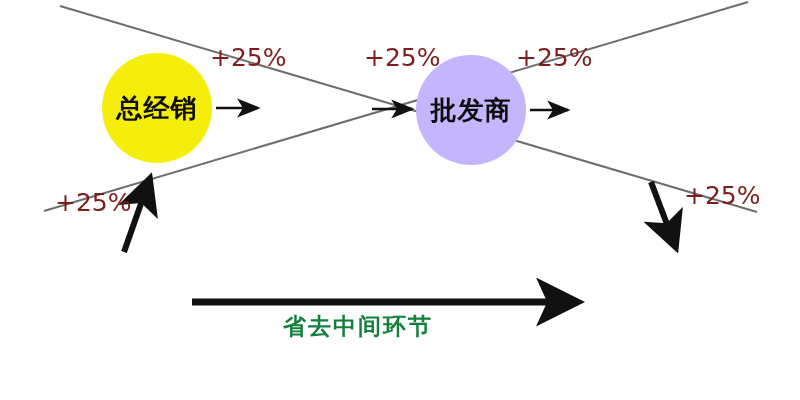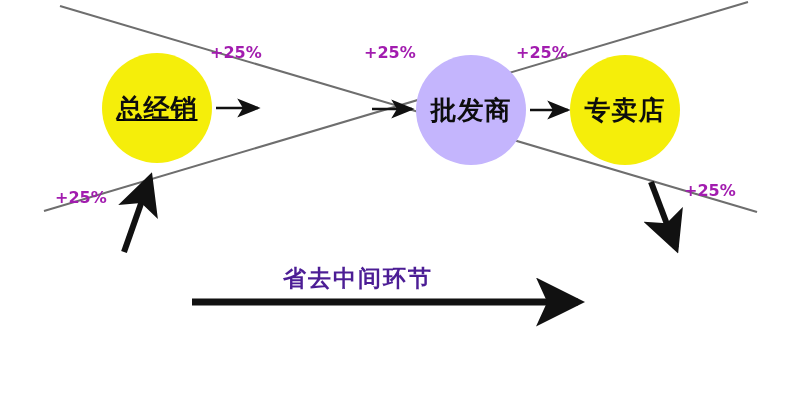--- a/index.html
+++ b/index.html
@@ -48,33 +48,34 @@
   }
   .end-node {
     width: 112px;
     height: 112px;
   }
   .end-node .node-label {
     font-size: 25px;
   }
   .markup-label {
     position: absolute;
-    font-size: 16px;
-    font-weight: bold;
-    color: #a21caf;
+    font-size: 25px;
+    font-weight: normal;
+    color: #7f1d1d;
     white-space: nowrap;
     letter-spacing: 0px;
   }
   .direct-text {
     position: absolute;
     font-size: 23px;
     font-weight: bold;
-    color: #4c1d95;
+    color: #15803d;
     white-space: nowrap;
     letter-spacing: 2px;
+    margin-top: 48px;
   }
 </style>
 </head>
 <body>
 
 <div id="canvas">
 
   <svg id="svg-layer" viewBox="0 0 800 400">
     <defs>
       <marker id="thin-arrow" markerWidth="9" markerHeight="9" refX="8" refY="4.5" orient="auto" markerUnits="strokeWidth">
@@ -92,32 +93,29 @@
     <line x1="372" y1="109" x2="412" y2="109" stroke="#111111" stroke-width="2.6" marker-end="url(#thin-arrow)"></line>
     <line x1="530" y1="110" x2="568" y2="110" stroke="#111111" stroke-width="2.6" marker-end="url(#thin-arrow)"></line>
 
     <line x1="124" y1="252" x2="150" y2="178" stroke="#111111" stroke-width="6" marker-end="url(#fat-arrow)"></line>
 
     <line x1="651" y1="182" x2="676" y2="248" stroke="#111111" stroke-width="6" marker-end="url(#fat-arrow)"></line>
 
     <line x1="192" y1="302" x2="578" y2="302" stroke="#111111" stroke-width="7" marker-end="url(#fat-arrow)"></line>
   </svg>
 
-  <div class="node chan-node" style="left:102px; top:53px; background:#F5EE0A;text-decoration:underline;">
+  <div class="node chan-node" style="left:102px; top:53px; background:#F5EE0A;">
     <span class="node-label">总经销</span>
   </div>
 
 
   <div class="node chan-node" style="left:416px; top:55px; background:#c4b5fd;">
     <span class="node-label">批发商</span>
   </div>
 
-  <div class="node chan-node" style="left:570px; top:55px; background:#F5EE0A;">
-    <span class="node-label">专卖店</span>
-  </div>
 
 
 
   <span class="markup-label" style="left:210px; top:43px;">+25%</span>
   <span class="markup-label" style="left:364px; top:43px;">+25%</span>
   <span class="markup-label" style="left:516px; top:43px;">+25%</span>
   <span class="markup-label" style="left:55px; top:188px;">+25%</span>
   <span class="markup-label" style="left:684px; top:181px;">+25%</span>
 
   <span class="direct-text" style="left:283px; top:263px;">省去中间环节</span>

